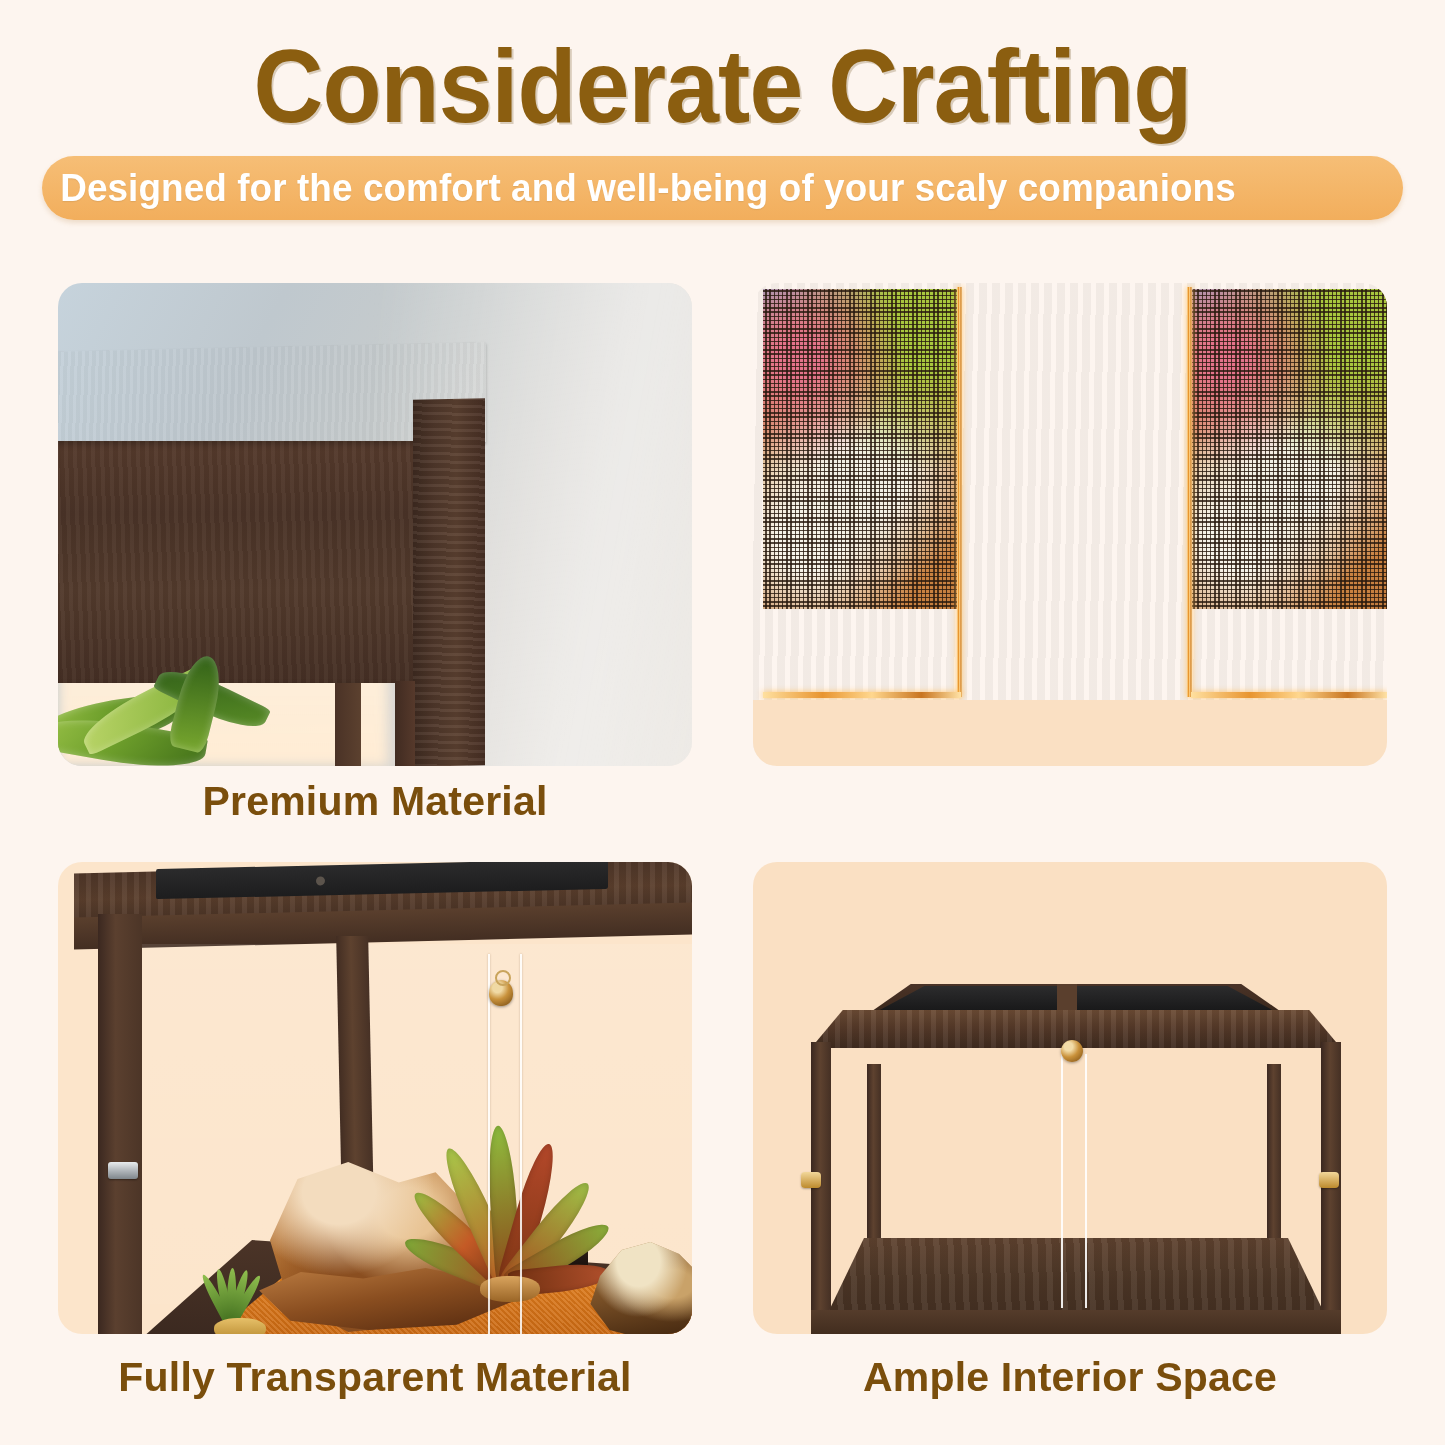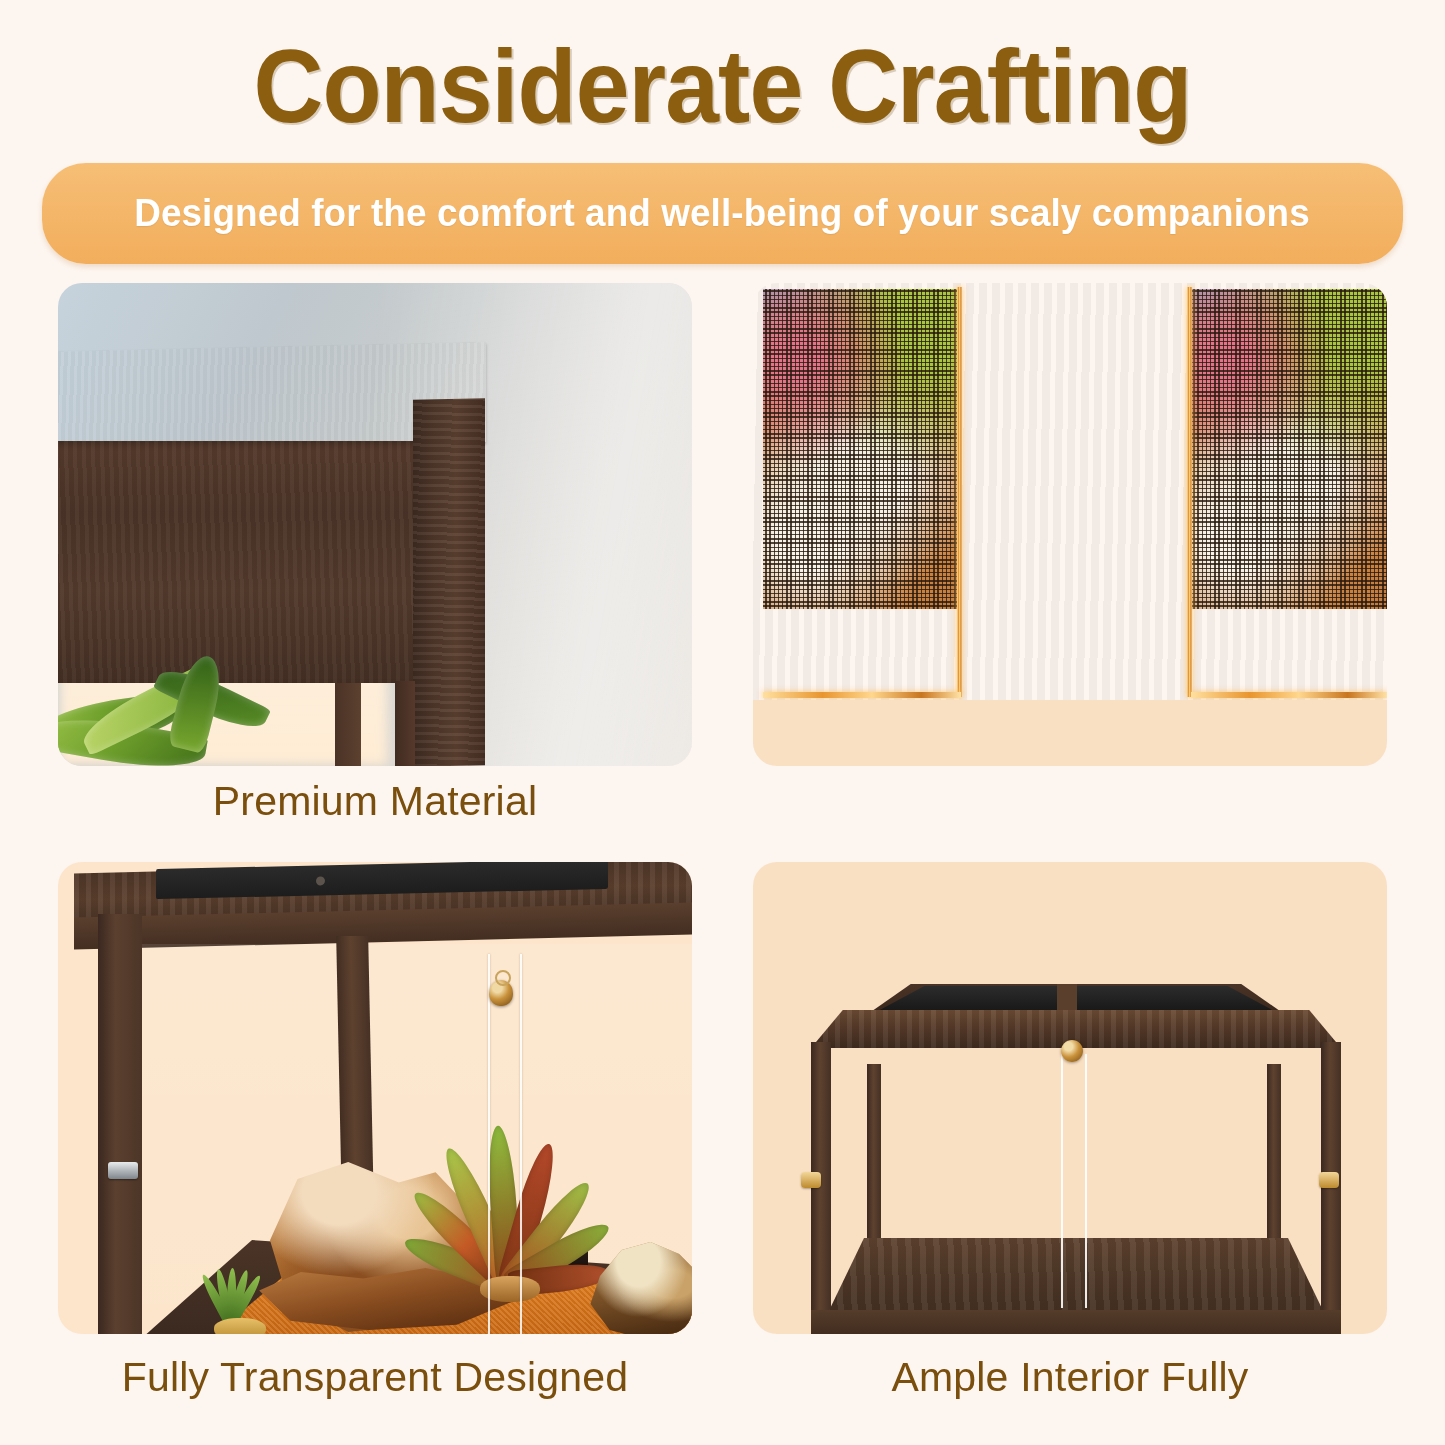--- a/index.html
+++ b/index.html
@@ -19,25 +19,25 @@
     color:#8B5E10;
     letter-spacing:-1px;
     line-height:1;
     padding-top:34px;
     transform:scaleX(0.93);
     text-shadow:2px 2px 0 rgba(90,58,6,.22);
     white-space:nowrap;
   }
   .pill {
     position:absolute;
-    left:42px; top:163px;
-    width:1361px; height:101px;
+    left:42px; top:156px;
+    width:1361px; height:64px;
     background:linear-gradient(180deg,#F6BE76 0%,#F2AE5C 100%);
     border-radius:44px;
-    display:flex; align-items:center; justify-content:center;
+    display:flex; align-items:center; justify-content:flex-start;
     box-shadow:0 3px 5px rgba(180,130,70,.22);
   }
   .pill-text {
     color:#FFFFFF;
     font-size:38px;
     font-weight:bold;
     letter-spacing:.1px;
     transform:scaleX(0.97);
     white-space:nowrap;
     text-shadow:0 1px 1px rgba(190,140,80,.35);
@@ -55,21 +55,21 @@
   .p2 { left:753px; top:283px; width:634px;  height:483px; }
   .p3 { left:58px;  top:862px; width:634px;  height:472px; }
   .p4 { left:753px; top:862px; width:634px;  height:472px; }
 
   .caption {
     position:absolute;
     text-align:center;
     color:#7A4E0C;
     font-size:41px;
     line-height:1.04;
-    font-weight:normal;
+    font-weight:bold;
     letter-spacing:.2px;
   }
   .c1 { left:58px;  top:780px;  width:634px; }
   .c2 { left:745px; top:778px;  width:650px; }
   .c3 { left:40px;  top:1356px; width:670px; }
   .c4 { left:753px; top:1356px; width:634px; }
 
   
   .wall {
     position:absolute; inset:0;
@@ -493,21 +493,21 @@
         <i></i>
         <i></i>
         <i></i>
       <div class="plant-pot"></div>
     </div>
     <div class="rock"></div>
     <div class="glassline gl1"></div>
     <div class="glassline gl2"></div>
     <div class="knob3"></div>
   </div>
-  <div class="caption c3">Fully Transparent Designed</div>
+  <div class="caption c3">Fully Transparent Material</div>
 
   <div class="panel p4">
     <div class="bg-peach4"></div>
     <div class="t4">
       <div class="t4-toplid"></div>
       <div class="t4-lidmesh"></div>
       <div class="t4-lidgap"></div>
       <div class="t4-toprail"></div>
       <div class="t4-post t4-pl"></div>
       <div class="t4-post t4-pr"></div>
@@ -515,15 +515,15 @@
       <div class="t4-post t4-pir"></div>
       <div class="t4-floor"></div>
       <div class="t4-bottomrail"></div>
       <div class="t4-glassline t4-gl1"></div>
       <div class="t4-glassline t4-gl2"></div>
       <div class="t4-knob"></div>
       <div class="t4-sideknob t4-sk-l"></div>
       <div class="t4-sideknob t4-sk-r"></div>
     </div>
   </div>
-  <div class="caption c4">Ample Interior Fully</div>
+  <div class="caption c4">Ample Interior Space</div>
 
 </div>
 
 </body></html>

